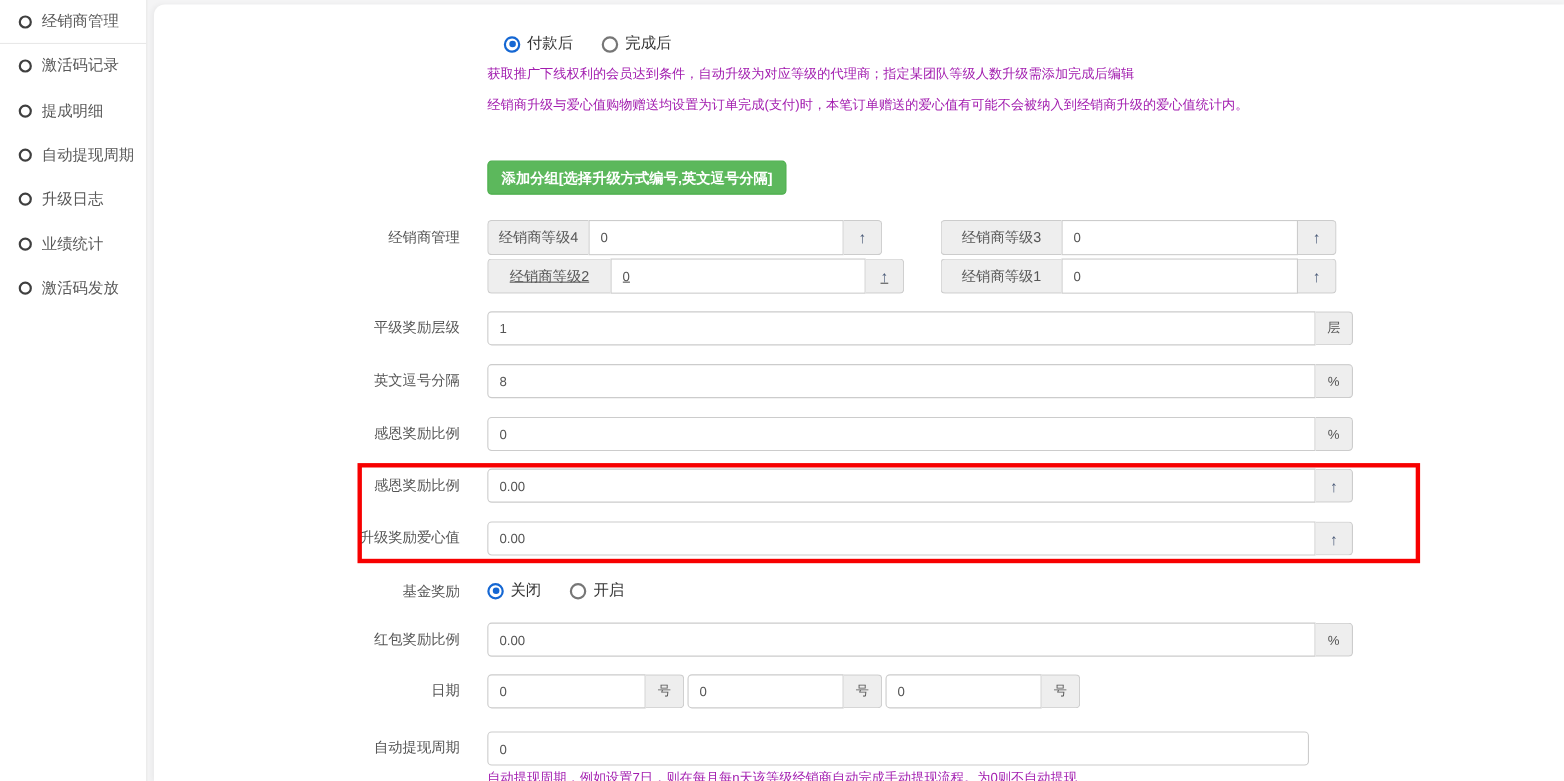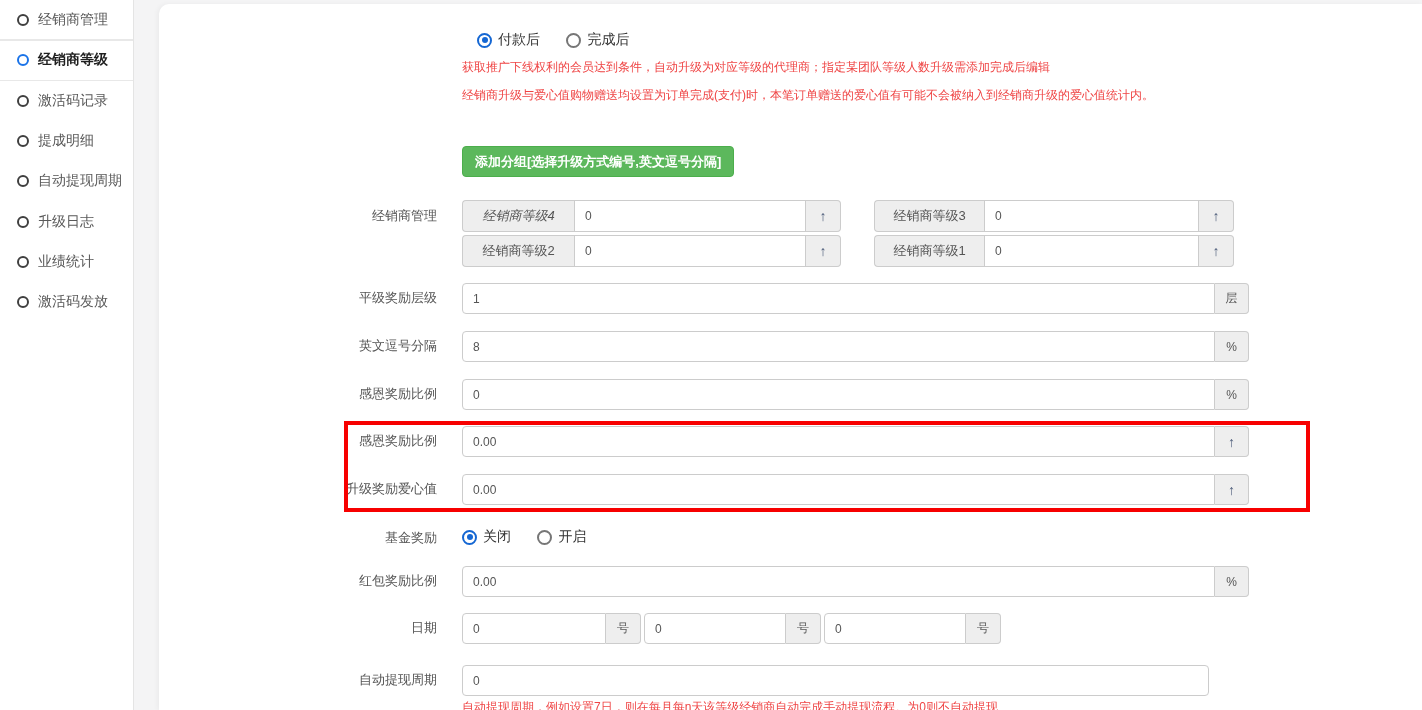--- a/index.html
+++ b/index.html
@@ -15,38 +15,38 @@
   .side-item .dot { width:12px; height:12px; border:2px solid #3f3f3f; border-radius:50%;
     margin-right:9px; flex:0 0 auto; background:#fff; }
   .side-item.active { color:#1f1f1f; font-weight:700;
     border-top:1px solid #e8e8e8; border-bottom:1px solid #e8e8e8; }
   .side-item.active .dot { border-color:#1a73e8; }
   .side-item:first-child { border-bottom:1px solid #e8e8e8; }
 
   
   .main { position:absolute; left:140px; top:4px; right:0; bottom:0;
     background:#fff; border-top-left-radius:10px; z-index:2;
-    box-shadow:-2px 0 5px rgba(0,0,0,.04);margin-left:19px; }
+    box-shadow:-2px 0 5px rgba(0,0,0,.04); }
   .content { position:absolute; left:0; top:-4px; width:1282px; height:714px; }
 
   .row { position:absolute; left:0; width:100%; }
   .row-label { position:absolute; left:0; width:278px; text-align:right;
     font-size:13px; color:#555; line-height:30px; }
   .controls { position:absolute; left:303px; }
 
   
   .radio-opt { display:inline-flex; align-items:center; margin-right:22px;
     font-size:14px; color:#333; cursor:pointer; }
   .radio-circle { width:15px; height:15px; border:2px solid #767676; border-radius:50%;
     margin-right:6px; position:relative; background:#fff; }
   .radio-opt.checked .radio-circle { border-color:#1567d3; }
   .radio-opt.checked .radio-circle::after { content:""; position:absolute; left:2.5px; top:2.5px;
     width:6px; height:6px; border-radius:50%; background:#1567d3; }
 
-  .help-text { font-size:12px; color:#ef4444; }
+  .help-text { font-size:12px; color:#a21caf; }
 
   .btn-green { display:inline-block; height:31px; line-height:29px; padding:0 12px;
     background:#5cb85c; border:1px solid #4cae4c; border-radius:4px;
     color:#fff; font-size:13px; font-weight:700; cursor:pointer; }
 
   
   .igroup { display:flex; height:31px; }
   .igroup .addon { background:#eee; border:1px solid #ccc; color:#555;
     display:flex; align-items:center; justify-content:center; font-size:13px; }
   .igroup .addon.prefix { border-radius:4px 0 0 4px; border-right:0; }
@@ -61,24 +61,20 @@
     pointer-events:none; z-index:5; }
 </style>
 </head>
 <body>
 
 <nav class="sidebar">
   <div class="side-item">
     <span class="dot"></span>
     <span>经销商管理</span>
   </div>
-  <div class="side-item active">
-    <span class="dot"></span>
-    <span>经销商等级</span>
-  </div>
   <div class="side-item">
     <span class="dot"></span>
     <span>激活码记录</span>
   </div>
   <div class="side-item">
     <span class="dot"></span>
     <span>提成明细</span>
   </div>
   <div class="side-item">
     <span class="dot"></span>
@@ -123,34 +119,34 @@
   <div class="row" style="top:146px;">
     <div class="controls">
       <span class="btn-green">添加分组[选择升级方式编号,英文逗号分隔]</span>
     </div>
   </div>
 
   <div class="row" style="top:200px;">
     <div class="row-label" style="line-height:32px;">经销商管理</div>
     <div class="controls">
       <div class="igroup" style="position:absolute; left:0; top:0; width:379px; height:32px;">
-        <span class="addon prefix" style="width:112px;font-style:italic;">经销商等级4</span>
+        <span class="addon prefix" style="width:92px;">经销商等级4</span>
         <input style="width: 232px;" value="0">
         <span class="addon suffix" style="width:35px;">
               <span class="arrow-glyph">↑</span>
             </span>
       </div>
       <div class="igroup" style="position:absolute; left:412px; top:0; width:360px; height:32px;">
         <span class="addon prefix" style="width:110px;">经销商等级3</span>
         <input style="width: 215px;" value="0">
         <span class="addon suffix" style="width:35px;">
               <span class="arrow-glyph">↑</span>
             </span>
       </div>
-      <div class="igroup" style="position:absolute; left:0; top:35px; width:379px; height:32px;">
+      <div class="igroup" style="position:absolute; left:0; top:35px; width:379px; height:32px;text-decoration:underline;">
         <span class="addon prefix" style="width:112px;">经销商等级2</span>
         <input style="width: 232px;" value="0">
         <span class="addon suffix" style="width:35px;">
               <span class="arrow-glyph">↑</span>
             </span>
       </div>
       <div class="igroup" style="position:absolute; left:412px; top:35px; width:360px; height:32px;">
         <span class="addon prefix" style="width:110px;">经销商等级1</span>
         <input style="width: 215px;" value="0">
         <span class="addon suffix" style="width:35px;">

